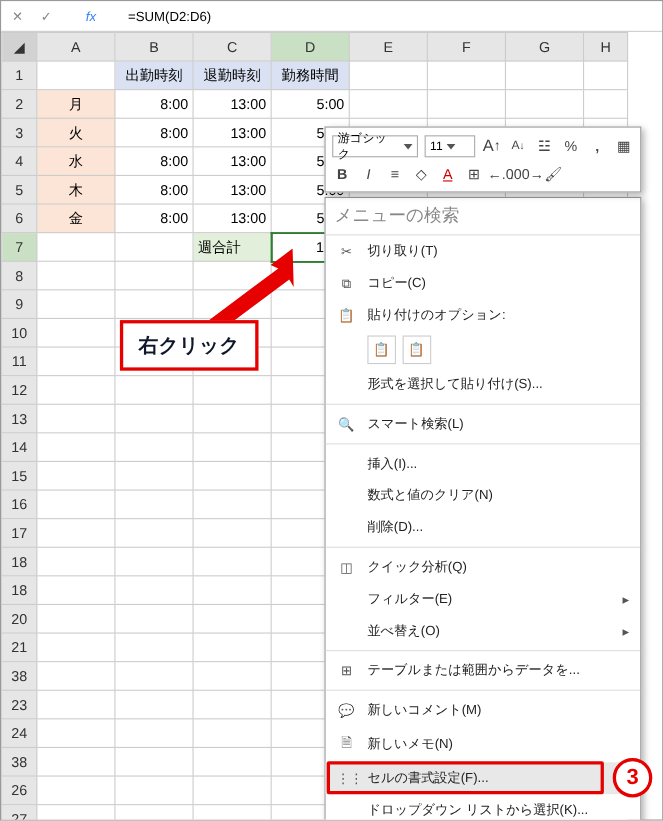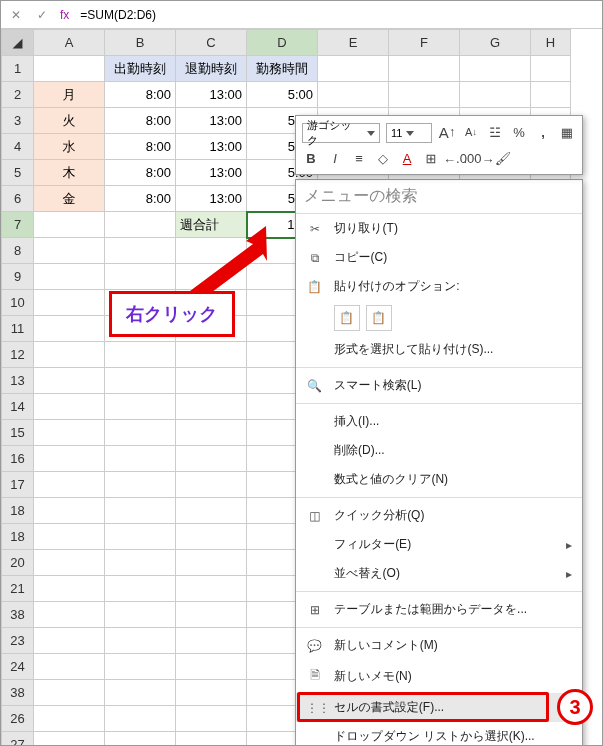--- a/index.html
+++ b/index.html
@@ -2,38 +2,38 @@
 <html><head>
 <meta charset="utf-8">
 <style>
 *{box-sizing:border-box;margin:0;padding:0;font-family:"Yu Gothic","Meiryo",sans-serif}
 body{background:#fff;width:603px;height:746px;position:relative;overflow:hidden;font-size:12px;border:1px solid #999}
 .fbar{height:28px;border-bottom:1px solid #ccc;display:flex;align-items:center;padding:2px 4px;gap:4px}
 .namebox{width:98px;height:22px;border:1px solid #aaa;display:flex;align-items:center;padding:0 6px;background:#fff}
 .namebox span{flex:1}
 .dd{width:0;height:0;border-left:4px solid transparent;border-right:4px solid transparent;border-top:5px solid #555}
 .fxbtn{width:22px;height:22px;display:flex;align-items:center;justify-content:center;color:#888}
-.fx{color:#a21caf;margin:0 3px}
+.fx{font-style:italic;color:#3b82f6;margin:0 21px}
 .fin{flex:1;height:22px;display:flex;align-items:center;padding:0 4px}
 .grid{position:relative}
 table{border-collapse:collapse;table-layout:fixed}
 th,td{border:1px solid #ccc;height:26px;font-size:13px;font-weight:normal}
 th{background:#e6e6e6;text-align:center;color:#333}
 th.rh{width:32px}
 th.ch{width:71px}
 td{padding:0 4px;text-align:right;background:#fff}
 td.day{text-align:center;background:#fce4d6}
 td.hdr{text-align:center;background:#d9e1f2}
 td.sum{text-align:left;background:#e2efda}
 th.sela{background:#d2d2d2}
 th.selh{background:#cae0c4}
 td.sel{border:2px solid #2e7d32;position:relative}
 td.sel::after{content:"";position:absolute;right:-3px;bottom:-3px;width:6px;height:6px;background:#2e7d32}
 .callout{position:absolute;left:108px;top:290px;z-index:5}
-.cbox{border:3px solid #e60000;background:#fff;padding:8px 14px;font-size:18px;font-weight:bold;color:#6d28d9}
+.cbox{border:3px solid #e60000;background:#fff;padding:8px 14px;font-size:18px;font-weight:bold;color:#0f172a}
 .arrow{position:absolute;left:170px;top:225px;width:100px;height:80px;z-index:4}
 .mini{position:absolute;left:294px;top:114px;width:288px;background:#fff;border:1px solid #999;box-shadow:2px 2px 6px rgba(0,0,0,.3);z-index:10;padding:4px}
 .mrow{display:flex;align-items:flex-start;gap:6px;padding:3px 2px}
 .msel{border:1px solid #aaa;height:20px;display:flex;align-items:center;padding:0 4px;gap:4px;font-size:11px}
 .ico{width:18px;height:18px;display:flex;align-items:center;justify-content:center;font-size:13px;color:#444}
 .A1{font-size:15px}.A2{font-size:11px}
 .ctx{position:absolute;left:294px;top:178px;width:288px;background:#fff;border:1px solid #999;box-shadow:2px 2px 6px rgba(0,0,0,.3);z-index:9}
 .srch{border-bottom:1px solid #ddd;padding:6px 8px;color:#888;font-size:16px}
 .mi{display:flex;align-items:center;padding:6px 10px;gap:10px;font-size:12px;color:#222}
 .mic{width:18px;text-align:center;color:#555}
@@ -436,25 +436,25 @@
       <span class="mic">🔍</span>
       <span>スマート検索(L)</span>
     </div>
   <div class="sep"></div>
   <div class="mi">
       <span class="mic"></span>
       <span>挿入(I)...</span>
     </div>
   <div class="mi">
       <span class="mic"></span>
+      <span>数式と値のクリア(N)</span>
+    </div>
+  <div class="mi">
+      <span class="mic"></span>
       <span>削除(D)...</span>
-    </div>
-  <div class="mi">
-      <span class="mic"></span>
-      <span>数式と値のクリア(N)</span>
     </div>
   <div class="sep"></div>
   <div class="mi">
       <span class="mic">◫</span>
       <span>クイック分析(Q)</span>
     </div>
   <div class="mi">
       <span class="mic"></span>
       <span>フィルター(E)</span>
       <span class="sub">▸</span>

